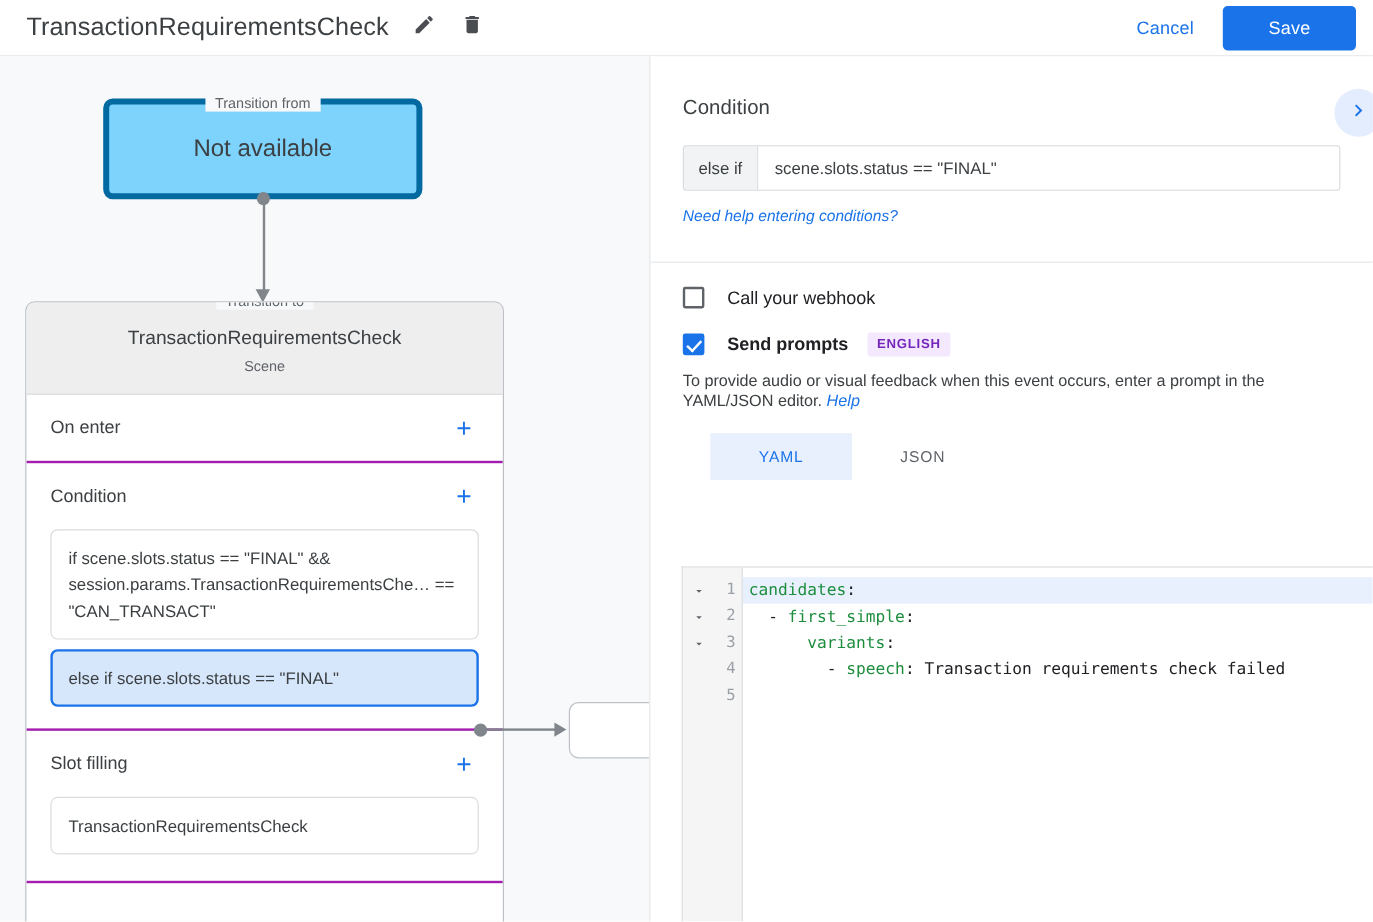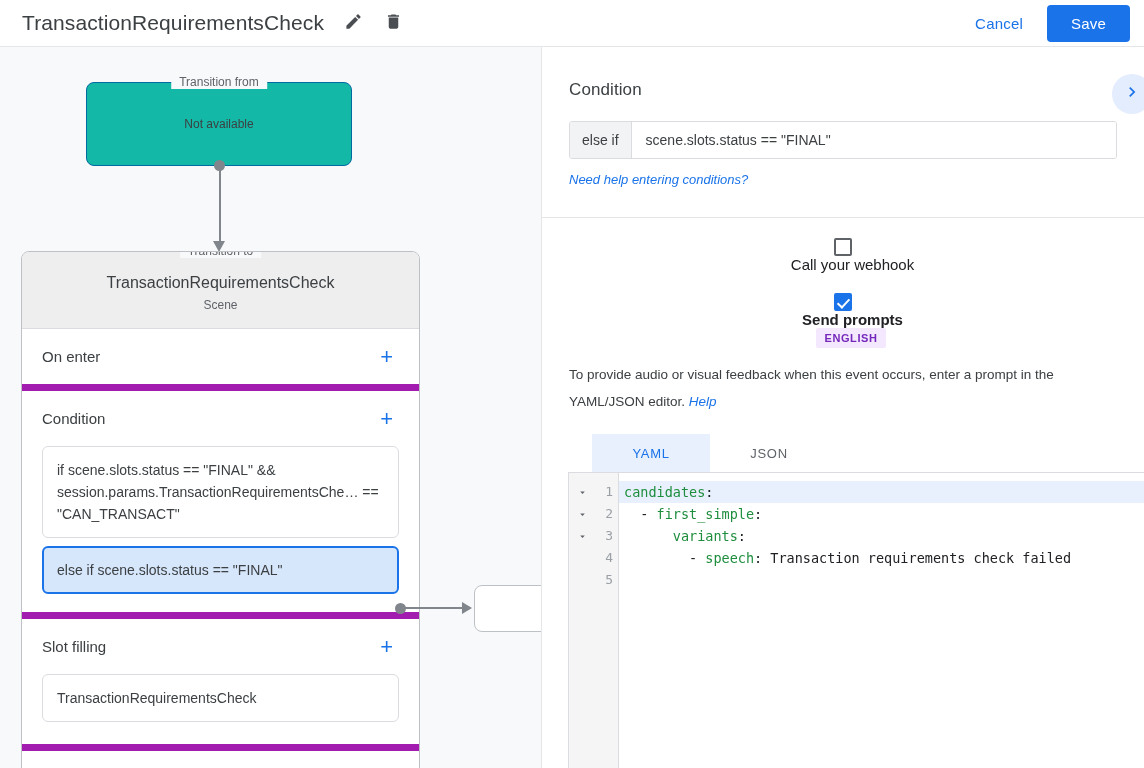--- a/index.html
+++ b/index.html
@@ -41,62 +41,62 @@
     padding: 8px 14px;
     border-radius: 4px;
     cursor: pointer;
     letter-spacing: 0.2px;
   }
   .save-btn {
     background: #1a73e8;
     color: #ffffff;
     font-size: 15px;
     font-weight: 500;
-    padding: 10px 24px;
+    padding: 10px 38px;
     border: none;
     border-radius: 4px;
     margin-left: 10px;
     margin-right: 14px;
     cursor: pointer;
     letter-spacing: 0.2px;
   }
 
   
   .graph-pane {
     position: absolute;
     top: 47px; left: 0;
     width: 541px; height: 721px;
     background: #f8f9fa;
     overflow: hidden;
   }
   
   .fbox {
     position: absolute;
-    border: 1px solid #0369a1;
+    border: 5px solid #0369a1;
     border-radius: 8px;
-    background: #14b8a6;
+    background: #7dd3fc;
   }
   .fbox-legend {
     position: absolute;
     top: -8px;
     background: #f8f9fa;
     padding: 0 8px;
     font-size: 12px;
     color: #5f6368;
     white-space: nowrap;
     left: 50%;
     transform: translateX(-50%);
   }
   #transition-from {
     left: 86px; top: 35px;
     width: 266px; height: 84px;
     display: flex; align-items: center; justify-content: center;
   }
   #transition-from .body {
-    font-size: 12px; color: #3c4043;
+    font-size: 20px; color: #3c4043;
   }
 
   
   .conn-dot {
     position: absolute;
     width: 11px; height: 11px;
     border-radius: 50%;
     background: #80868b;
   }
   #dot-from { left: 214px; top: 113px; }
@@ -131,21 +131,21 @@
   }
   .scene-head {
     background: #eeeeef;
     padding: 22px 10px 16px;
     text-align: center;
     border-bottom: 1px solid #dadce0;
   }
   .scene-head .name { font-size: 16px; color: #3c4043; }
   .scene-head .kind { font-size: 12px; color: #5f6368; margin-top: 6px; }
 
-  .section { border-bottom: 7px solid #a21caf; padding: 0 20px 0; }
+  .section { border-bottom: 2px solid #a21caf; padding: 0 20px 0; }
   .section:last-child { border-bottom: none; }
   .section-head {
     display: flex; align-items: center; justify-content: space-between;
     height: 55px;
   }
   .section-title { font-size: 15px; color: #3c4043; }
   .plus {
     color: #1a73e8; font-size: 22px; line-height: 1;
     cursor: pointer; padding: 4px 6px; user-select: none;
   }
@@ -244,21 +244,21 @@
     color: #1a73e8; font-size: 13px;
     margin-top: 13px; display: inline-block;
     cursor: pointer;
     font-style: italic;
   }
   .pane-divider {
     margin-top: 29px;
     height: 1px; background: #e4e6e8;
   }
 
-  .cb-row { display: flex; align-items: center; margin-top: 20px; flex-direction: column; }
+  .cb-row { display: flex; align-items: center; margin-top: 20px; }
   .cb {
     width: 18px; height: 18px;
     border: 2px solid #5f6368;
     border-radius: 2px;
     background: #fff;
     cursor: pointer;
     flex: none;
   }
   .cb.checked {
     background: #1a73e8;
@@ -287,21 +287,21 @@
     font-size: 11px;
     font-weight: 700;
     letter-spacing: 0.6px;
     padding: 4px 8px;
     border-radius: 2px;
   }
   .helper-text {
     margin-top: 13px;
     font-size: 13.5px;
     color: #3c4043;
-    line-height: 27px;
+    line-height: 16px;
   }
   .helper-text .link { font-size: 13.5px; margin: 0; }
 
   
   .tabs { display: flex; margin-top: 19px; padding-left: 23px; }
   .tab {
     font-size: 13px;
     letter-spacing: 0.7px;
     padding: 12px 0;
     width: 118px;

